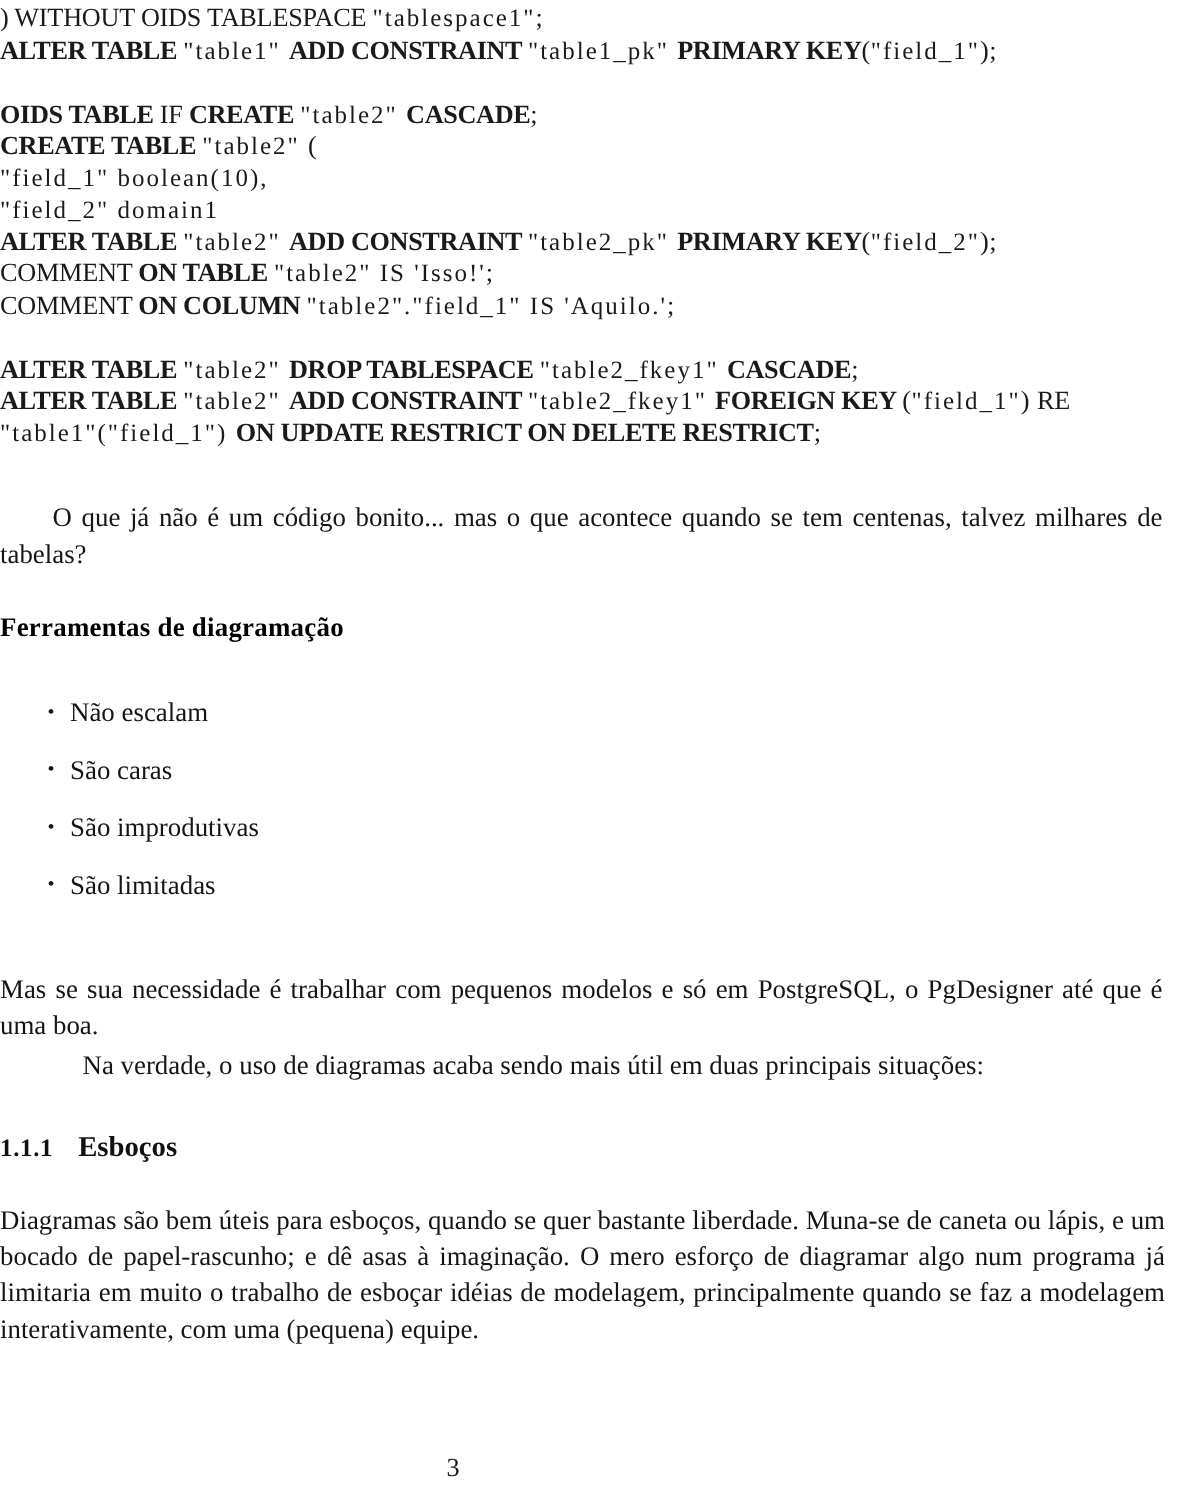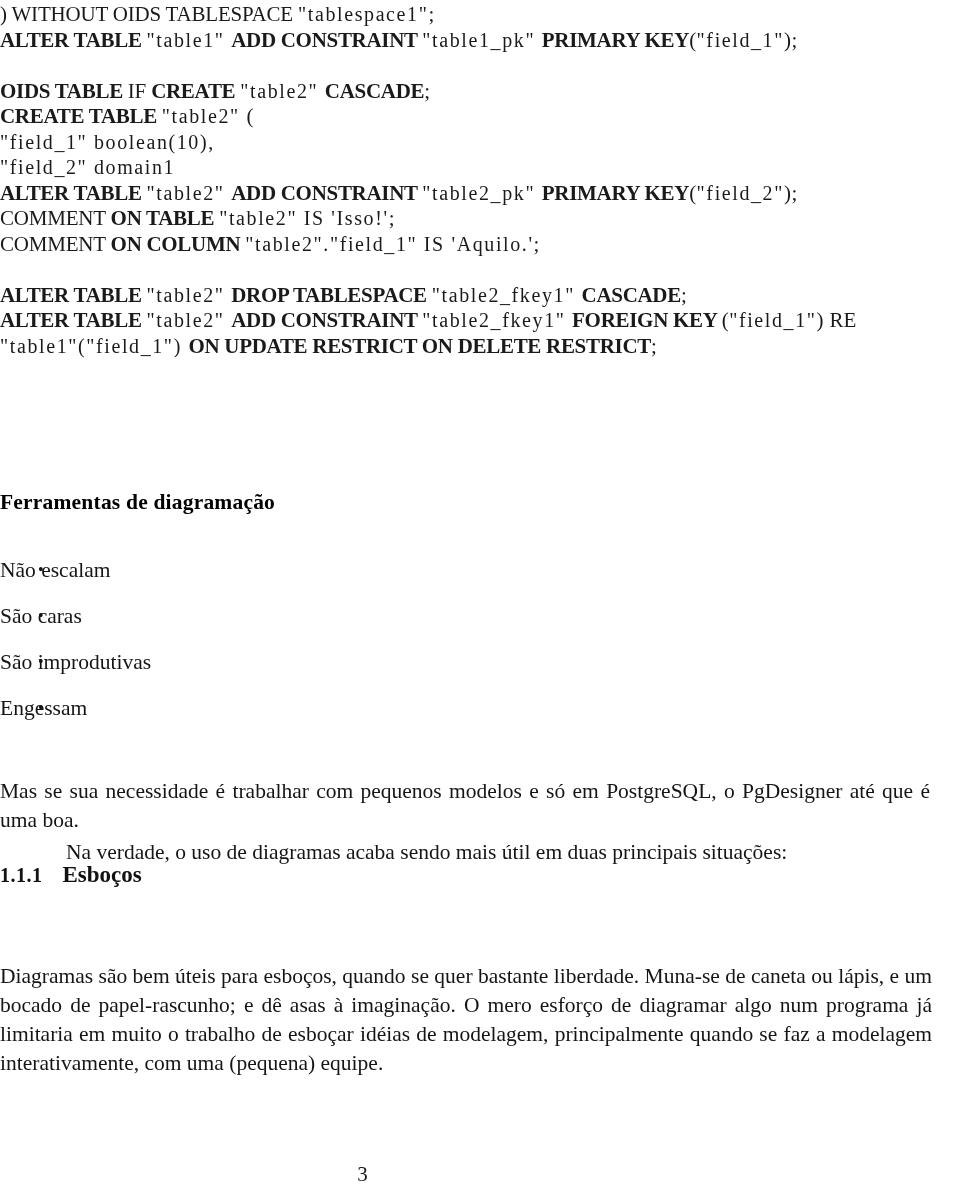--- a/index.html
+++ b/index.html
@@ -104,20 +104,21 @@
     width: 600px;
     list-style: none;
     margin: 0;
     padding: 0;
   }
   .bullet-item {
     position: relative;
     height: 46px;
     line-height: 46px;
     font-size: 21.5px;
+    padding-left: 56px;
     color: #151515;
   }
   .bullet-item::before {
     content: "\2022";
     position: absolute;
     left: 38px;
     top: 0;
     font-size: 16px;
     color: #151515;
   }
@@ -147,35 +148,36 @@
       <div class="code-line"><span class="id">"field_2" domain1</span></div>
       <div class="code-line"><span class="kw">ALTER TABLE </span><span class="id">"table2" </span><span class="kw">ADD CONSTRAINT </span><span class="id">"table2_pk" </span><span class="kw">PRIMARY KEY</span><span class="pn">(</span><span class="id">"field_2"</span><span class="pn">);</span></div>
       <div class="code-line"><span class="kwl">COMMENT </span><span class="kw">ON TABLE </span><span class="id">"table2" IS 'Isso!'</span><span class="pn">;</span></div>
       <div class="code-line"><span class="kwl">COMMENT </span><span class="kw">ON COLUMN </span><span class="id">"table2"."field_1" IS 'Aquilo.'</span><span class="pn">;</span></div>
       <div class="code-line blank"></div>
       <div class="code-line"><span class="kw">ALTER TABLE </span><span class="id">"table2" </span><span class="kw">DROP TABLESPACE </span><span class="id">"table2_fkey1" </span><span class="kw">CASCADE</span><span class="pn">;</span></div>
       <div class="code-line"><span class="kw">ALTER TABLE </span><span class="id">"table2" </span><span class="kw">ADD CONSTRAINT </span><span class="id">"table2_fkey1" </span><span class="kw">FOREIGN KEY </span><span class="pn">(</span><span class="id">"field_1"</span><span class="pn">) </span><span class="kwl">RE</span></div>
       <div class="code-line"><span class="id">"table1"("field_1") </span><span class="kw">ON UPDATE RESTRICT ON DELETE RESTRICT</span><span class="pn">;</span></div>
     </div>
 
+  <div class="para indent" style="left:0px; top:400px; width:930px;">O que já não é um código bonito...  mas o que acontece quando se tem centenas, talvez milhares de tabelas?</div>
 
   <div class="heading-bold" style="left:0px; top:490px;">Ferramentas de diagramação</div>
 
   <ul class="bullet-list" id="bullet-list" style="top:547px;">
       <li class="bullet-item">Não escalam</li>
       <li class="bullet-item">São caras</li>
       <li class="bullet-item">São improdutivas</li>
-      <li class="bullet-item">Engessam</li>
+      <li class="bullet-item">São limitadas</li>
     </ul>
 
   <div class="para" style="left:0px; top:777px; width:930px;">Mas se sua necessidade é trabalhar com pequenos modelos e só em PostgreSQL, o PgDesigner até que é uma boa.</div>
 
   <div class="para indent" style="left:0px; top:838px; width:930px;padding-left:24px;">Na verdade, o uso de diagramas acaba sendo mais útil em duas principais situações:</div>
 
-  <div class="section-head" style="left:0px; top:862px;">
+  <div class="section-head" style="left:0px; top:905px;">
     <span class="section-num">1.1.1</span><span class="section-title">Esboços</span>
   </div>
 
   <div class="para" style="left:0px; top:962px; width:932px;">Diagramas são bem úteis para esboços, quando se quer bastante liberdade.  Muna-se de caneta ou lápis, e um bocado de papel-rascunho; e dê asas à imaginação. O mero esforço de diagramar algo num programa já limitaria em muito o trabalho de esboçar idéias de modelagem, principalmente quando se faz a modelagem interativamente, com uma (pequena) equipe.</div>
 
   <div class="page-number" style="top:1162px;">3</div>
 
 </div>
 
 </body></html>

